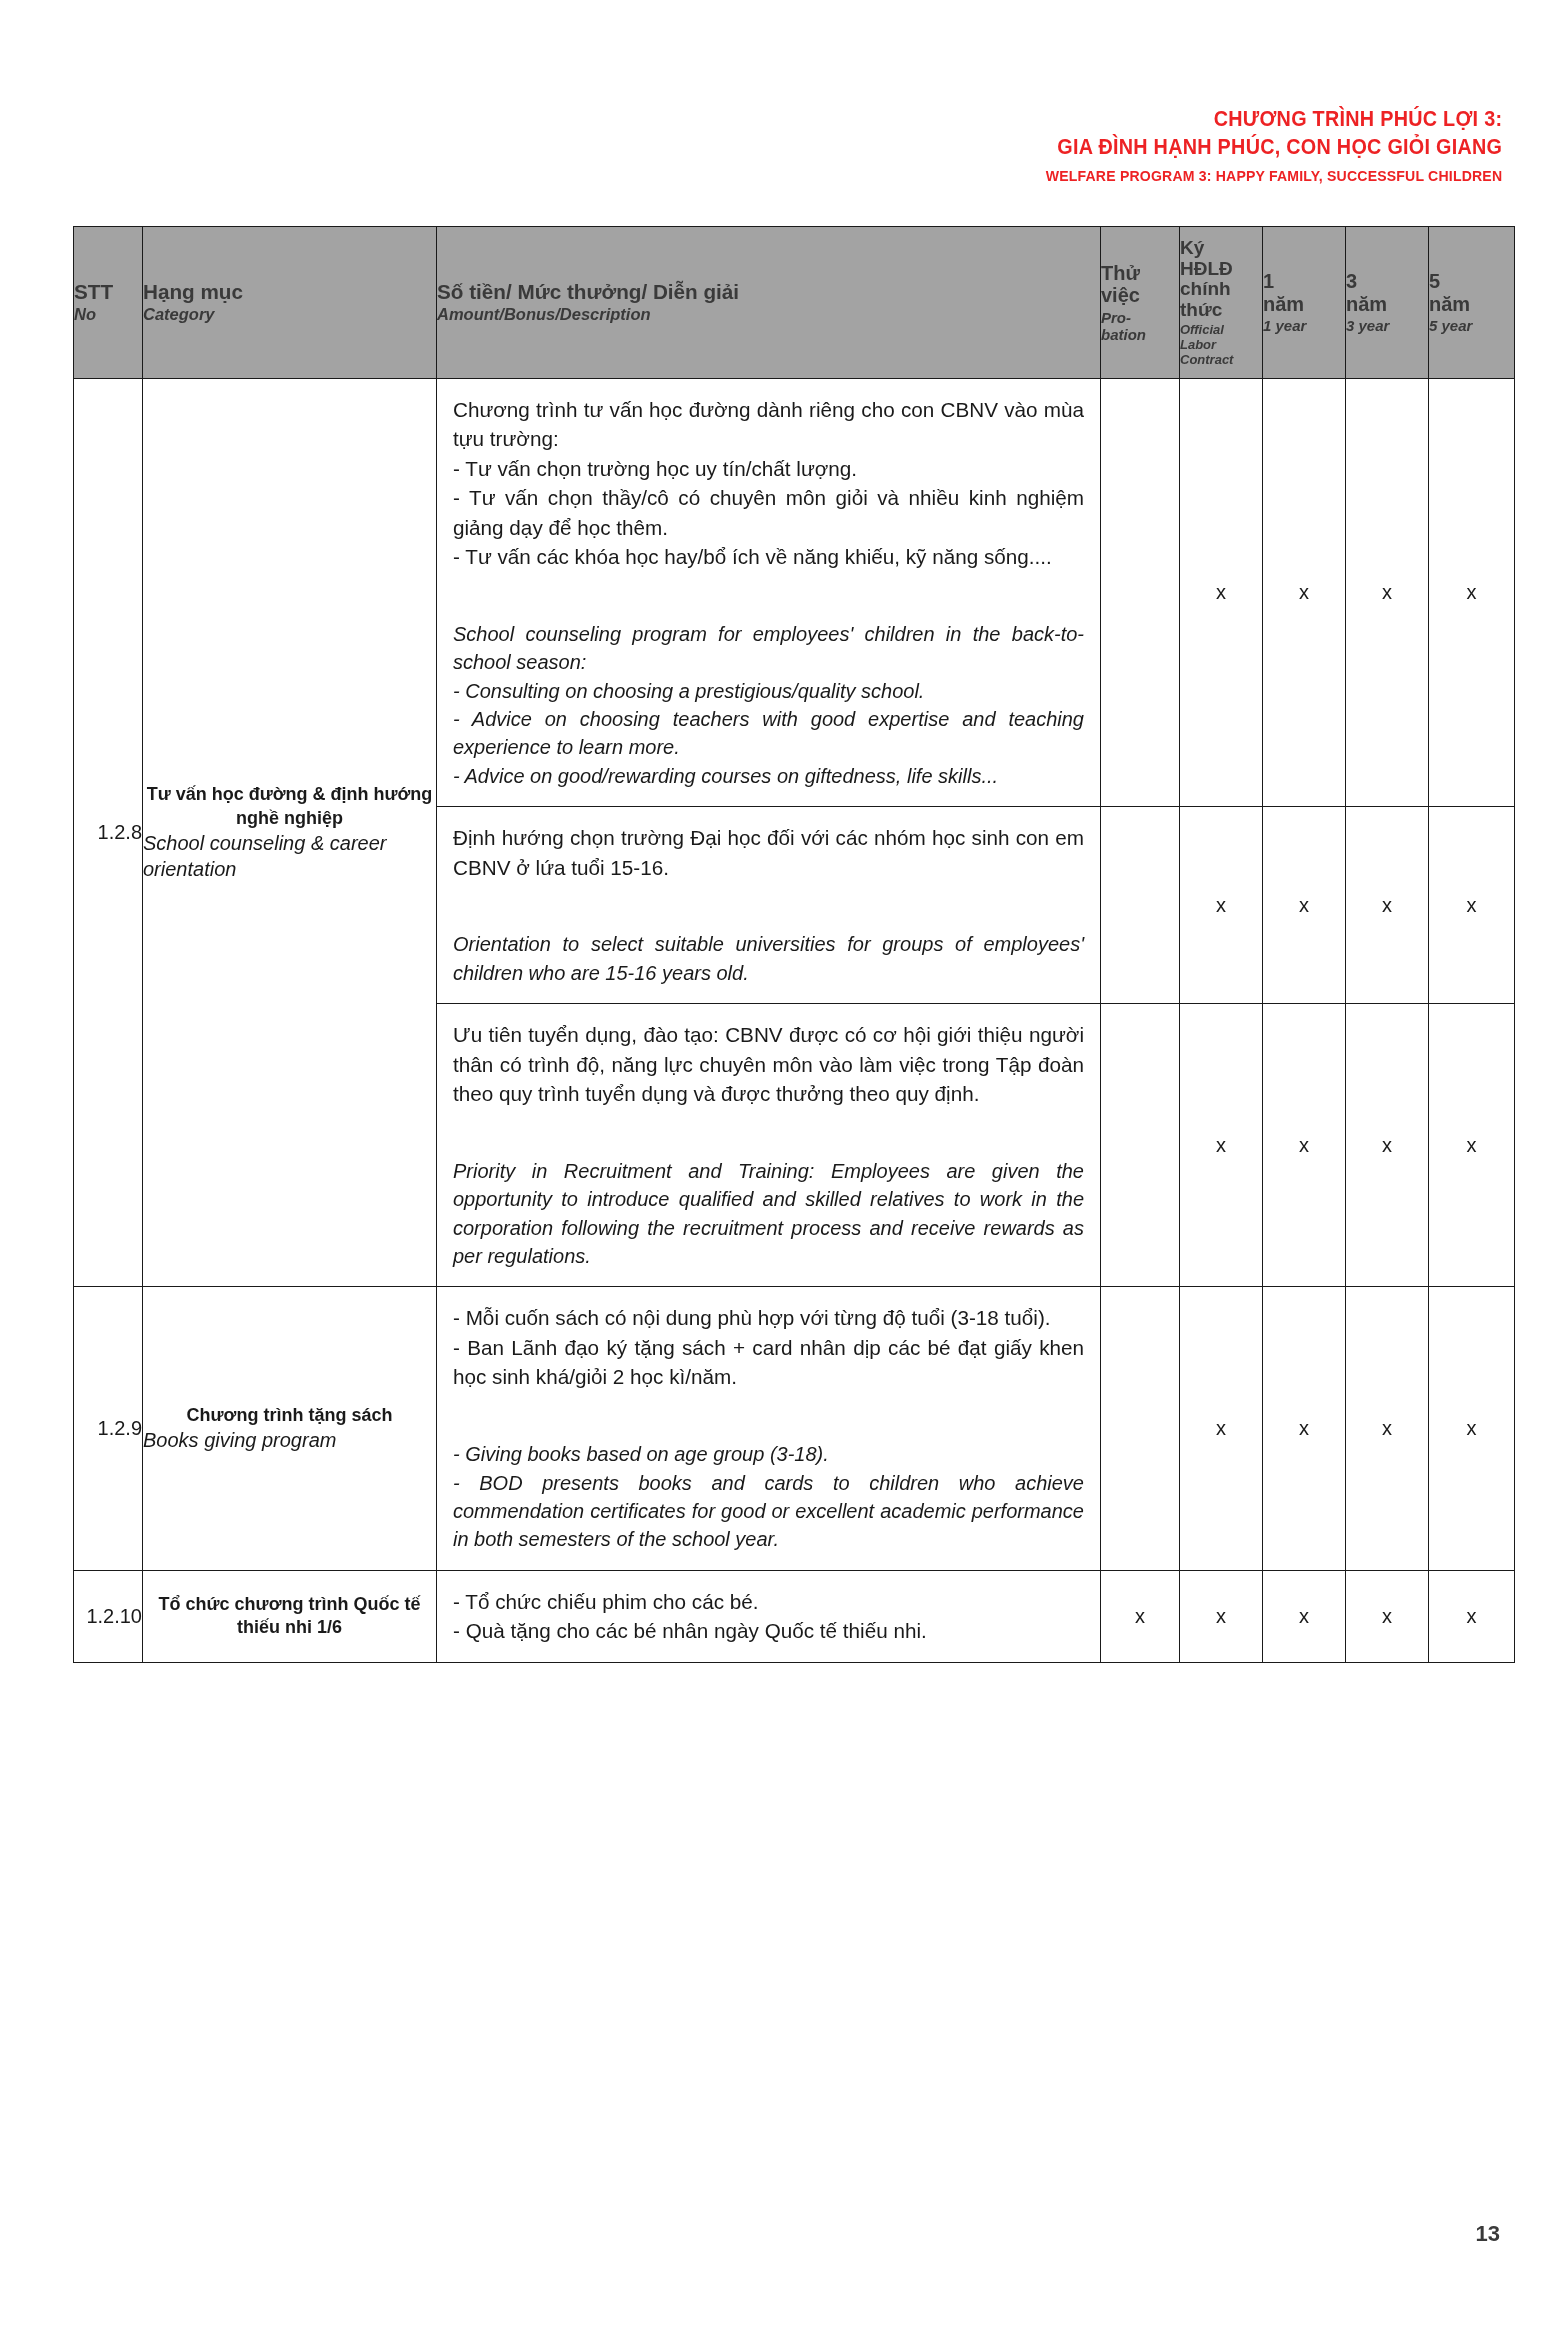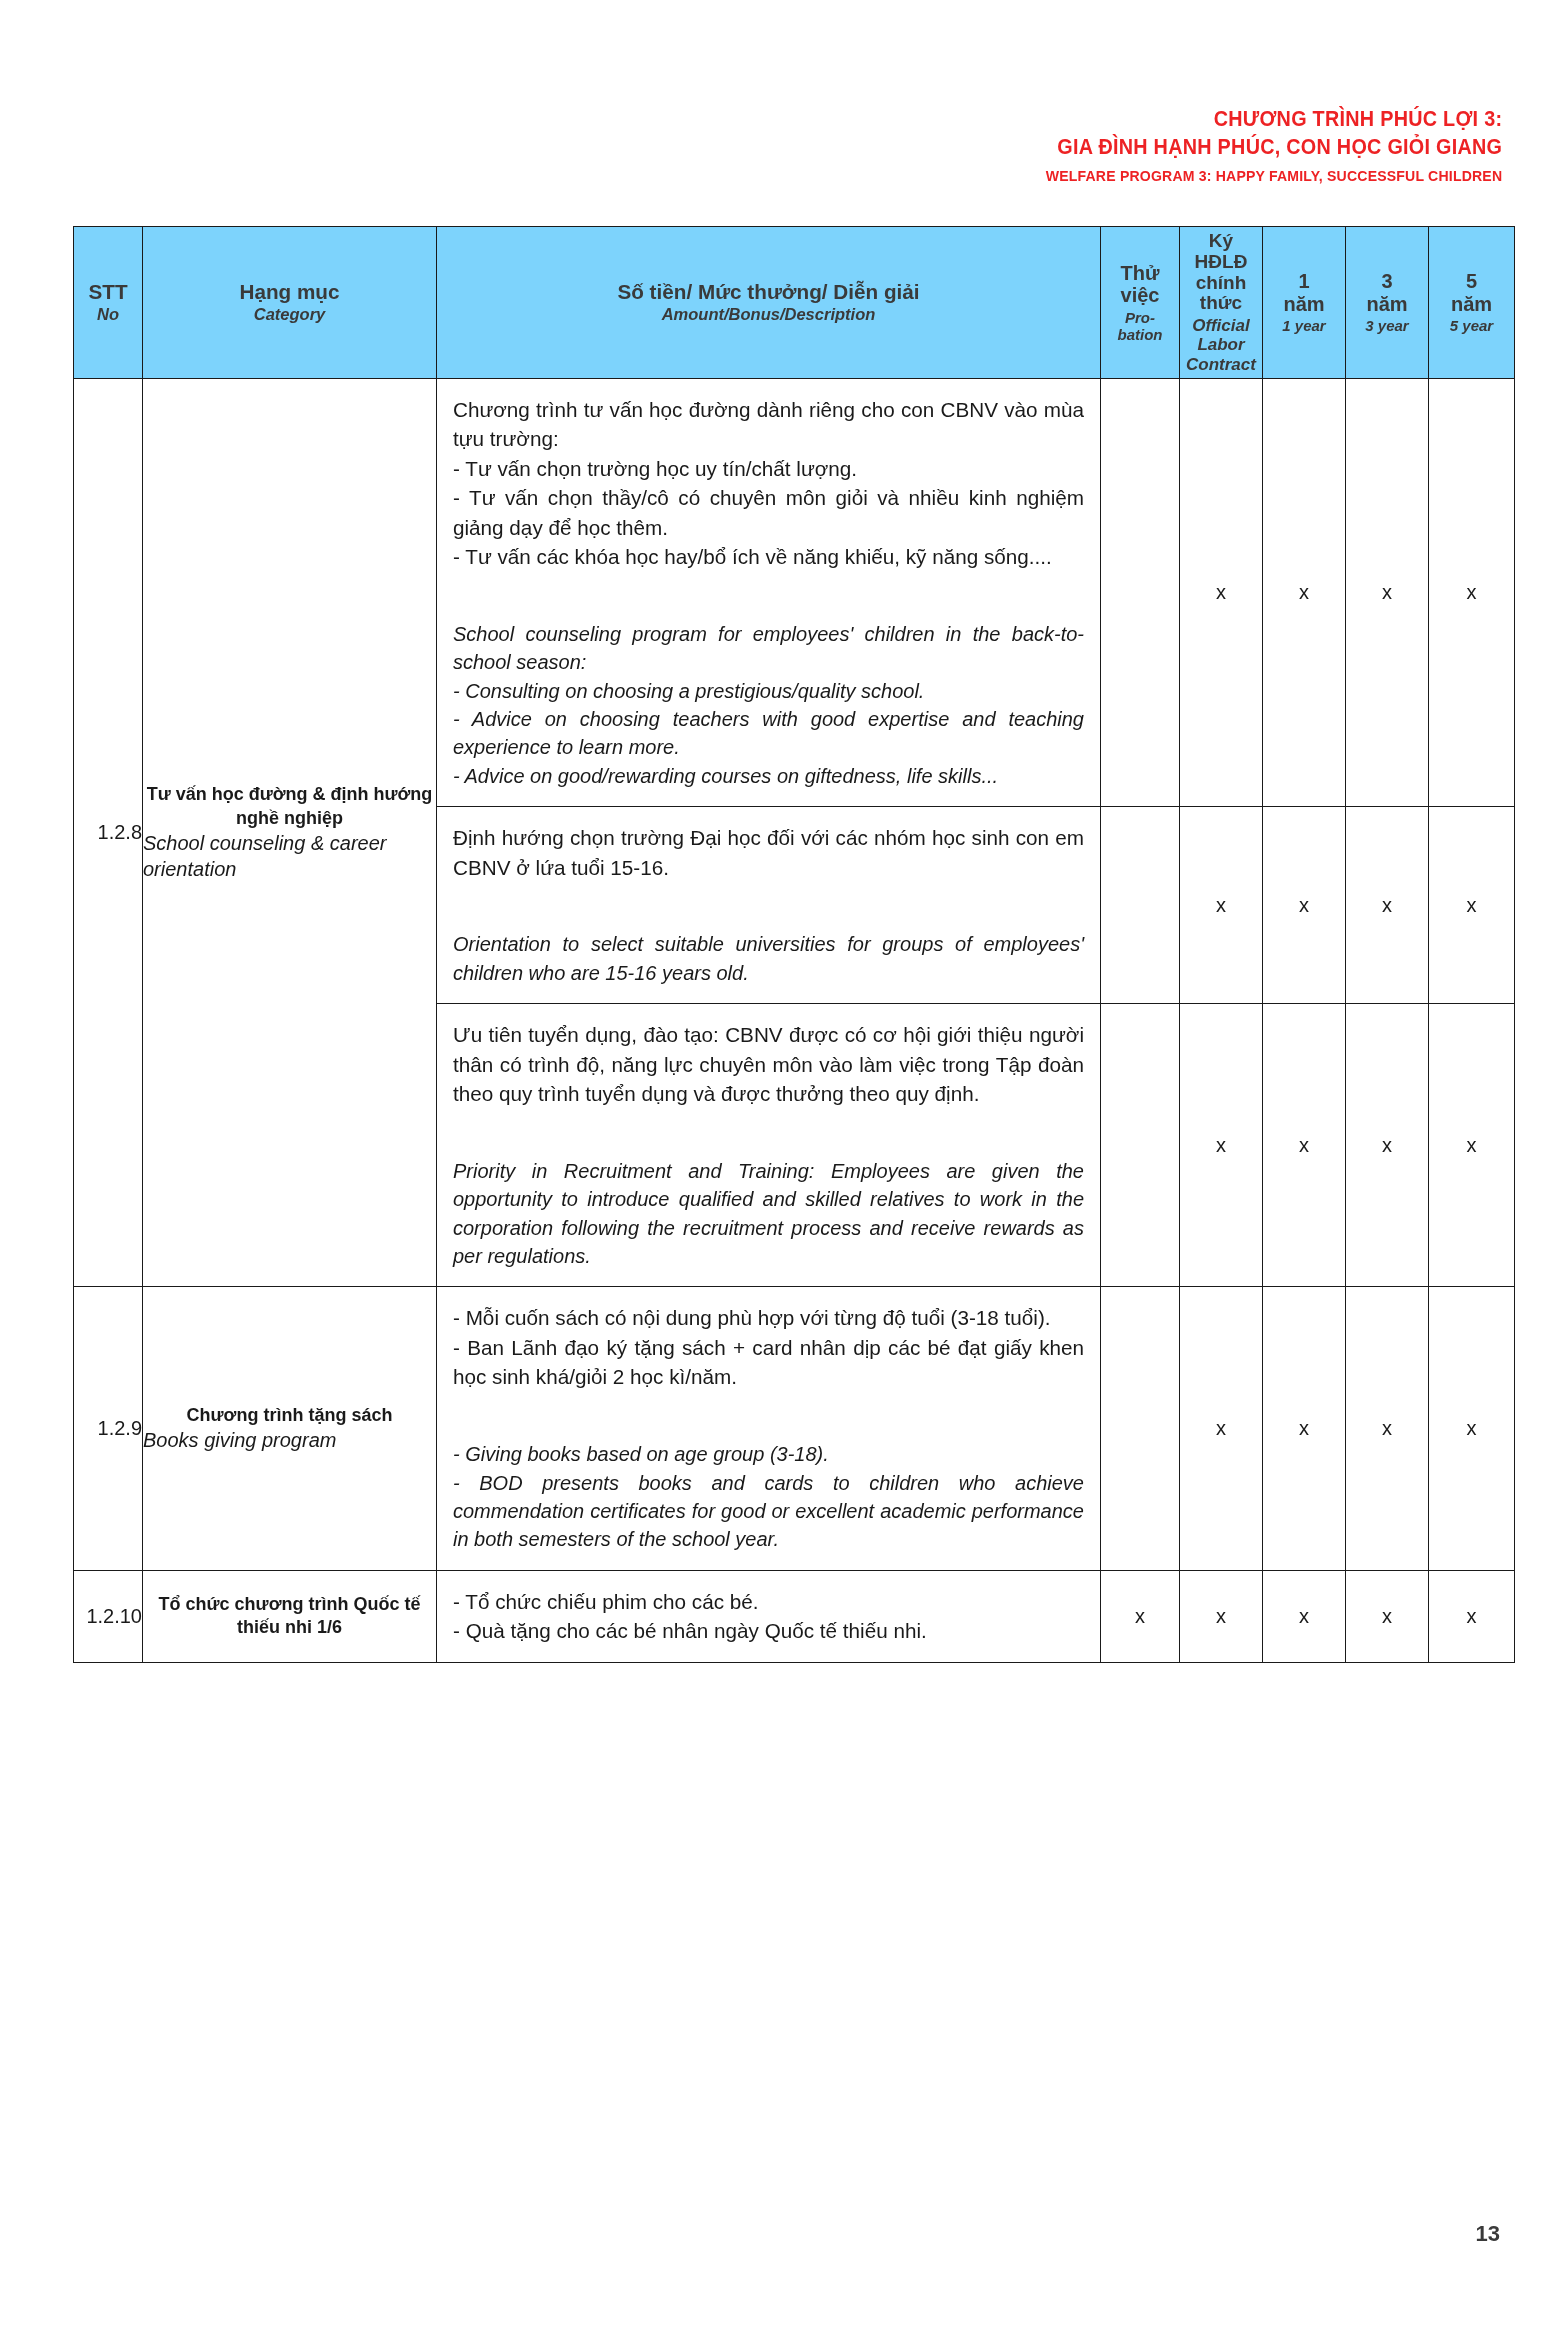--- a/index.html
+++ b/index.html
@@ -78,23 +78,23 @@
   col.c-cat   { width: 294px; }
   col.c-desc  { width: 664px; }
   col.c-prob  { width: 79px;  }
   col.c-off   { width: 83px; }
   col.c-y1    { width: 83px; }
   col.c-y3    { width: 83px; }
   col.c-y5    { width: 86px; }
 
   
   thead th {
-    background: #7dd3fc;
+    background: #a3a3a3;
     height: 152px;
-    text-align: center;
+    text-align: left;
     vertical-align: middle;
     padding: 3.3px 4.1px;
     box-sizing: border-box;
   }
   .th-vi {
     font-weight: bold;
     color: #3a3a3a;
     font-size: 20.7px;
     line-height: 1.13;
     display: block;
@@ -103,21 +103,21 @@
     font-style: italic;
     color: #3a3a3a;
     font-size: 16.5px;
     line-height: 1.16;
     display: block;
     margin-top: 1.7px;
   }
   th.narrow .th-vi { font-size: 20px; }
   th.narrow .th-en { font-size: 15px; }
   th.tiny .th-vi  { font-size: 19px; line-height: 1.10; }
-  th.tiny .th-en  { font-size: 17px; line-height: 1.14; }
+  th.tiny .th-en  { font-size: 13px; line-height: 1.14; }
 
   
   td.stt {
     text-align: right;
     font-size: 20px;
     color: #1a1a1a;
   }
   td.cat {
     padding: 11.6px 13.2px 11.6px 18px;
     vertical-align: middle;

